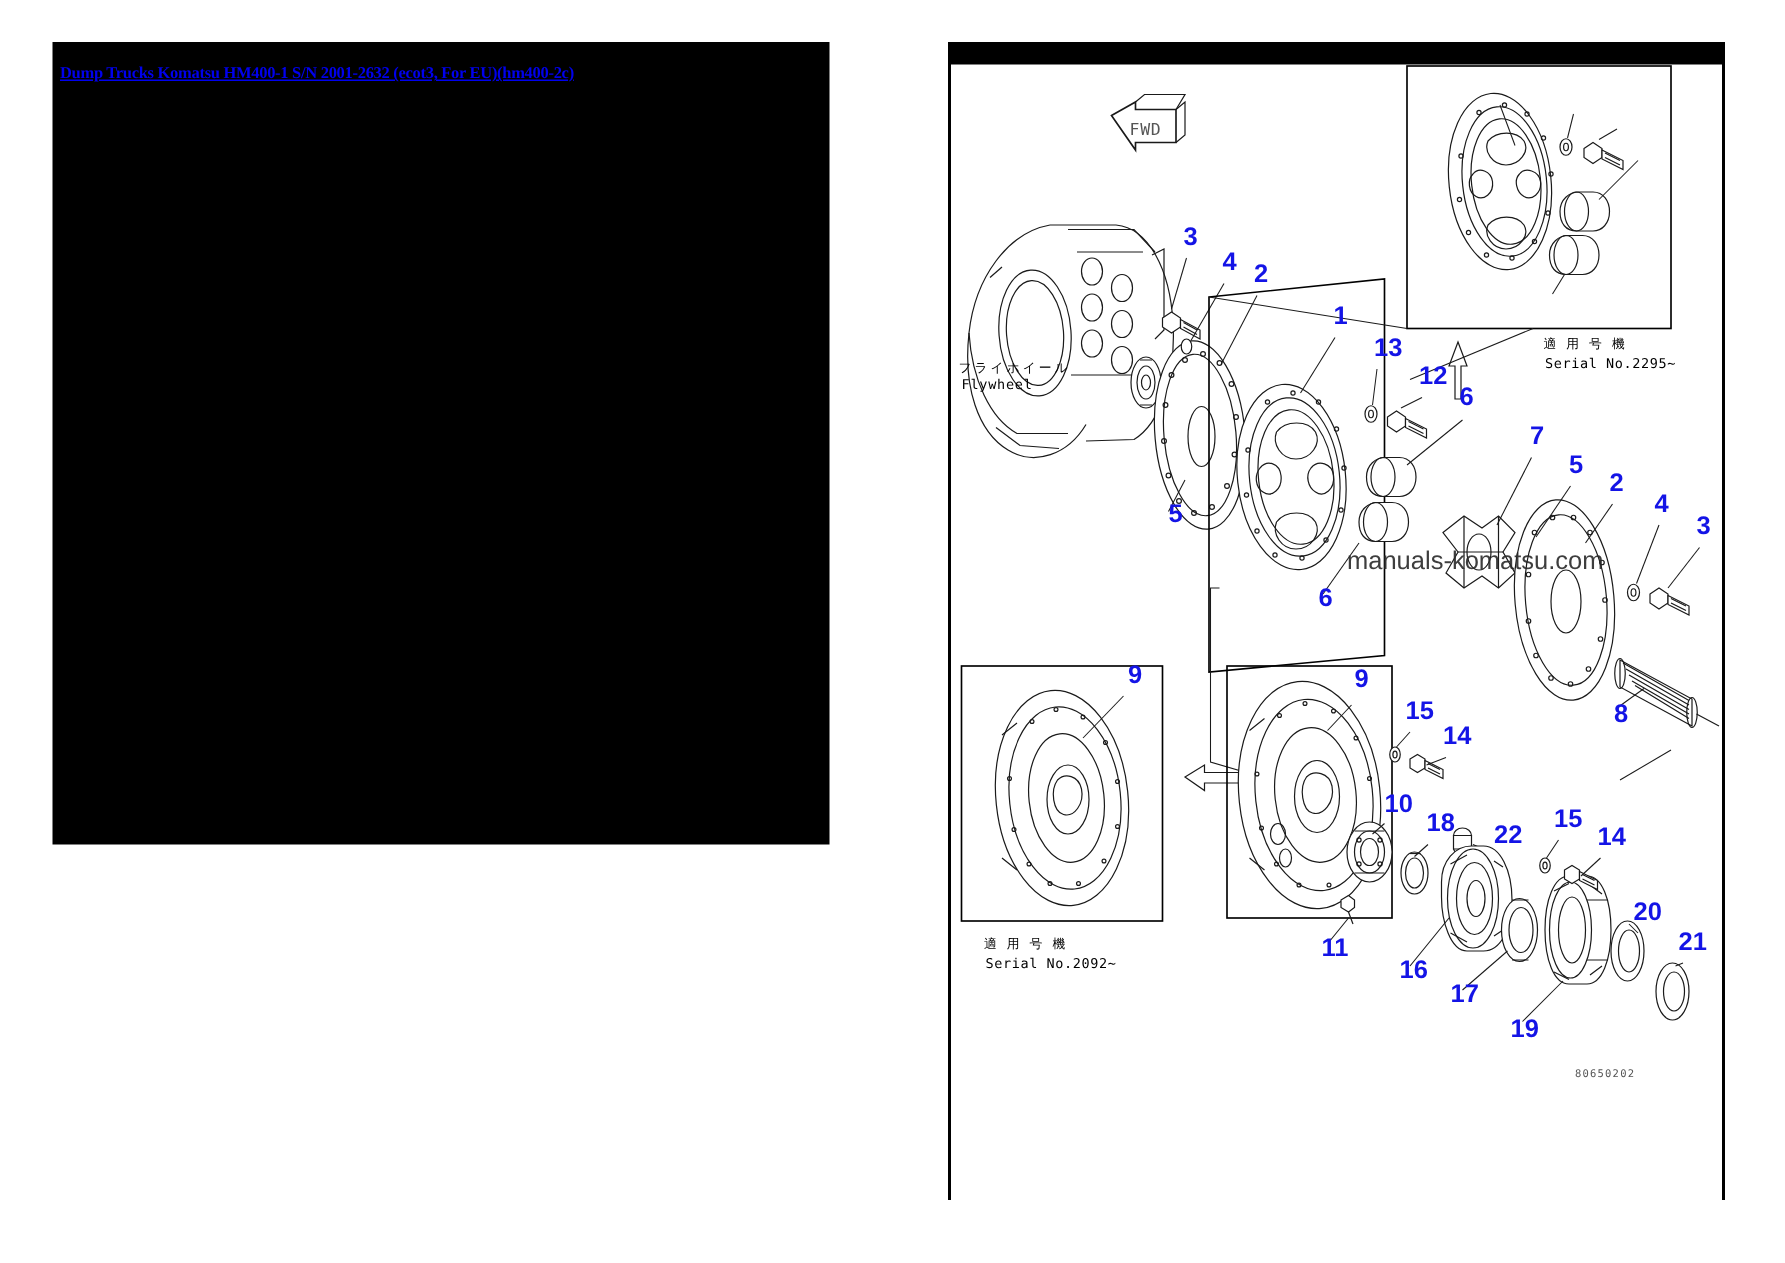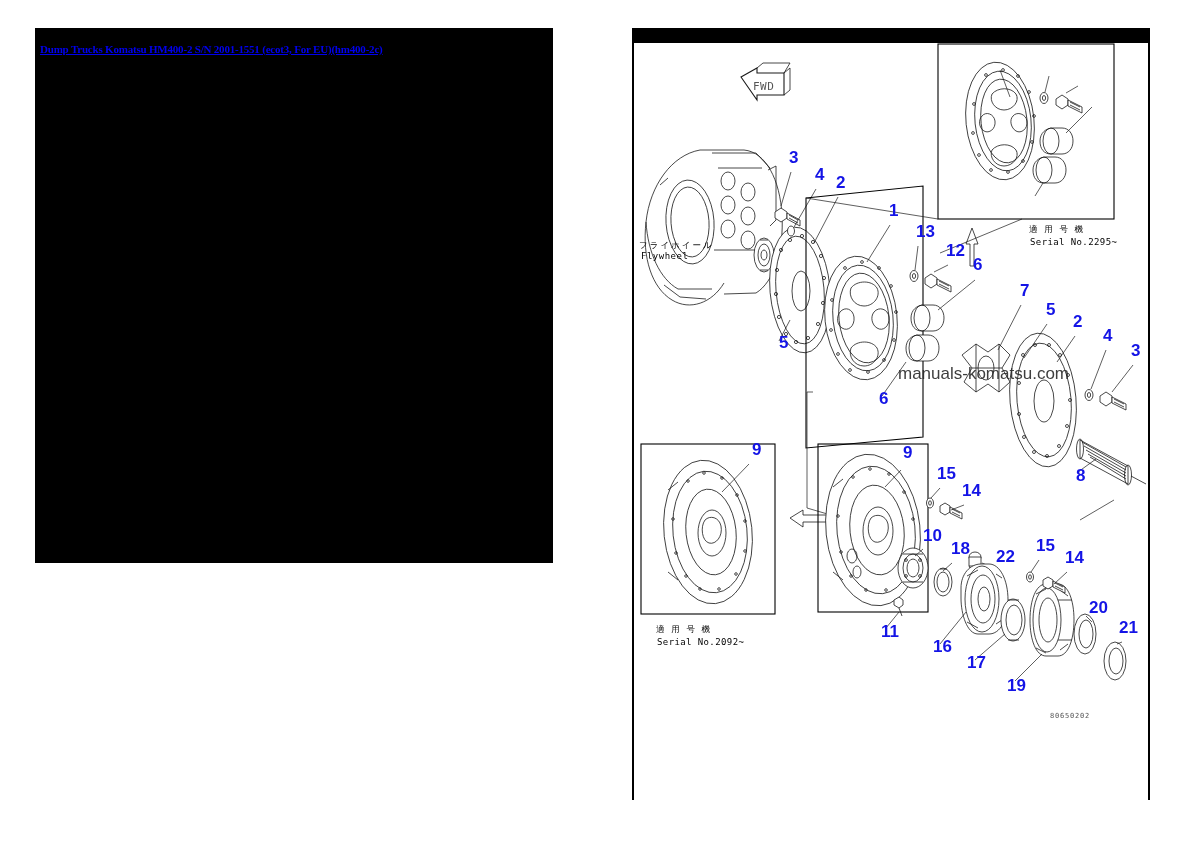--- a/index.html
+++ b/index.html
@@ -121,21 +121,21 @@
   .lead { stroke: #1a1a1a; stroke-width: 0.7; fill: none; }
   .box { stroke: #000; stroke-width: 1.1; fill: none; }
   .wht { fill: #ffffff; stroke: #1a1a1a; stroke-width: 0.8; }
 </style>
 </head>
 <body>
 
 <div id="page">
 
   <div id="preview-panel">
-    <a id="preview-title-link">Dump Trucks Komatsu HM400-2 S/N 2001-1551 (ecot3, For EU)(hm400-2c)</a>
+    <a id="preview-title-link">Dump Trucks Komatsu HM400-1 S/N 2001-2632 (ecot3, For EU)(hm400-2c)</a>
   </div>
 
   <div id="catalog-page">
     <div id="page-top-bar"></div>
     <div id="page-left-rule"></div>
     <div id="page-right-rule"></div>
   </div>
 
   <svg id="diagram-svg" width="1190" height="842" viewBox="0 0 1190 842">
 

